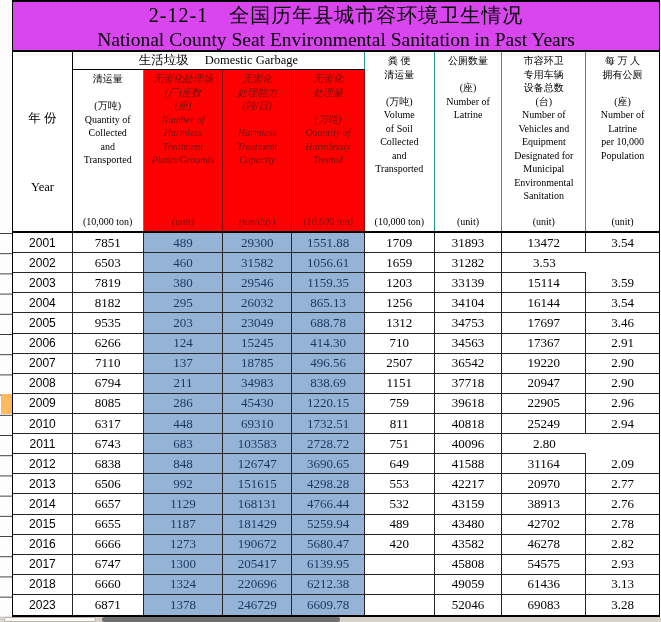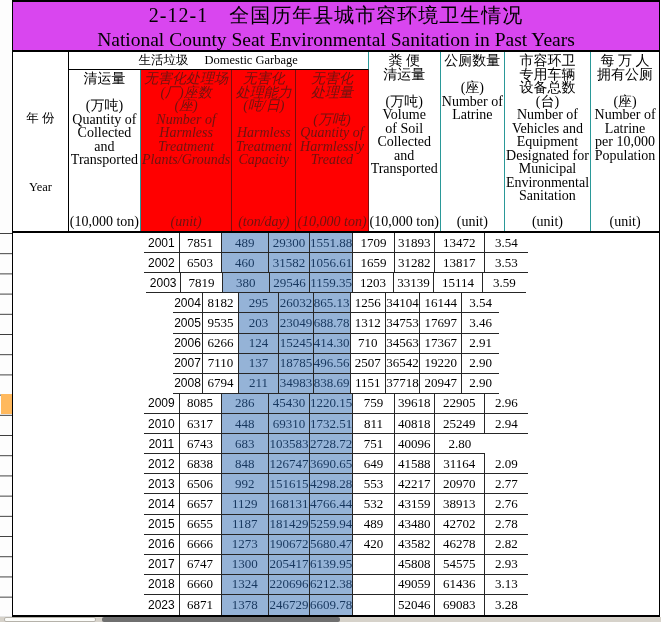--- a/index.html
+++ b/index.html
@@ -22,40 +22,40 @@
   }
   
   .header{
     height:181px;box-sizing:border-box;border-bottom:2px solid #000;
     display:grid;grid-template-columns:60fr 71fr 80fr 69fr 73fr 70fr 68fr 84fr 73fr;
     grid-template-rows:18px 1fr;
   }
   .hcell{
     box-sizing:border-box;border-right:1px solid var(--c-teal_border,#2a9898);
     display:flex;flex-direction:column;align-items:center;text-align:center;
-    font-size:14px;line-height:13.5px;padding:2px 1px;white-space:nowrap;
+    font-size:10px;line-height:13.5px;padding:2px 1px;white-space:nowrap;
   }
   .hlines{display:flex;flex-direction:column;align-items:center;width:100%;}
   .hlines > div{min-height:13.5px;}
   .hunit{margin-top:auto;padding-bottom:1px;}
   .h-year{grid-column:1;grid-row:1/3;border-right-color:#000;justify-content:flex-start;
           padding-top:60px;gap:55px;font-size:12.5px;}
   .h-group{grid-column:2/6;grid-row:1;flex-direction:row;justify-content:center;align-items:center;
            gap:16px;font-size:12.5px;border-bottom:1px solid #000;}
   .h-sub1{grid-column:2;grid-row:2;}
   .h-sub2{grid-column:3;grid-row:2;}
   .h-sub3{grid-column:4;grid-row:2;}
   .h-sub4{grid-column:5;grid-row:2;}
   .h-r1{grid-column:6;grid-row:1/3;}
   .h-r2{grid-column:7;grid-row:1/3;}
   .h-r3{grid-column:8;grid-row:1/3;}
   .h-r4{grid-column:9;grid-row:1/3;border-right:none;}
   .redhdr{background:var(--c-red,#ff0000);color:var(--c-red_text,#6d1410);border-right-color:#7d0d0d;font-style:italic;}
   
-  .tbody{height:382px;display:flex;flex-direction:column;align-items:center;}
+  .tbody{height:382px;display:flex;flex-direction:column;}
   .trow{flex:1;display:grid;grid-template-columns:60fr 71fr 80fr 69fr 73fr 70fr 68fr 84fr 73fr;}
   .tcell{
     box-sizing:border-box;border-right:1px solid var(--c-grid_border,#262626);
     border-bottom:1px solid var(--c-grid_border,#262626);
     display:flex;align-items:center;justify-content:center;
     font-size:13px;background:#fff;
   }
   .trow .tcell:last-child{border-right:none;}
   .trow:last-child .tcell{border-bottom:none;}
   .blue{background:var(--c-blue,#95b3d7);color:var(--c-blue_text,#17375e);}
@@ -223,21 +223,20 @@
         <div class="tcell">3.54</div>
       </div>
       <div class="trow">
         <div class="tcell yearcell">2002</div>
         <div class="tcell">6503</div>
         <div class="tcell blue">460</div>
         <div class="tcell blue">31582</div>
         <div class="tcell blue">1056.61</div>
         <div class="tcell">1659</div>
         <div class="tcell">31282</div>
-        <div class="tcell">13817</div>
         <div class="tcell">3.53</div>
       </div>
       <div class="trow">
         <div class="tcell yearcell">2003</div>
         <div class="tcell">7819</div>
         <div class="tcell blue">380</div>
         <div class="tcell blue">29546</div>
         <div class="tcell blue">1159.35</div>
         <div class="tcell">1203</div>
         <div class="tcell">33139</div>

